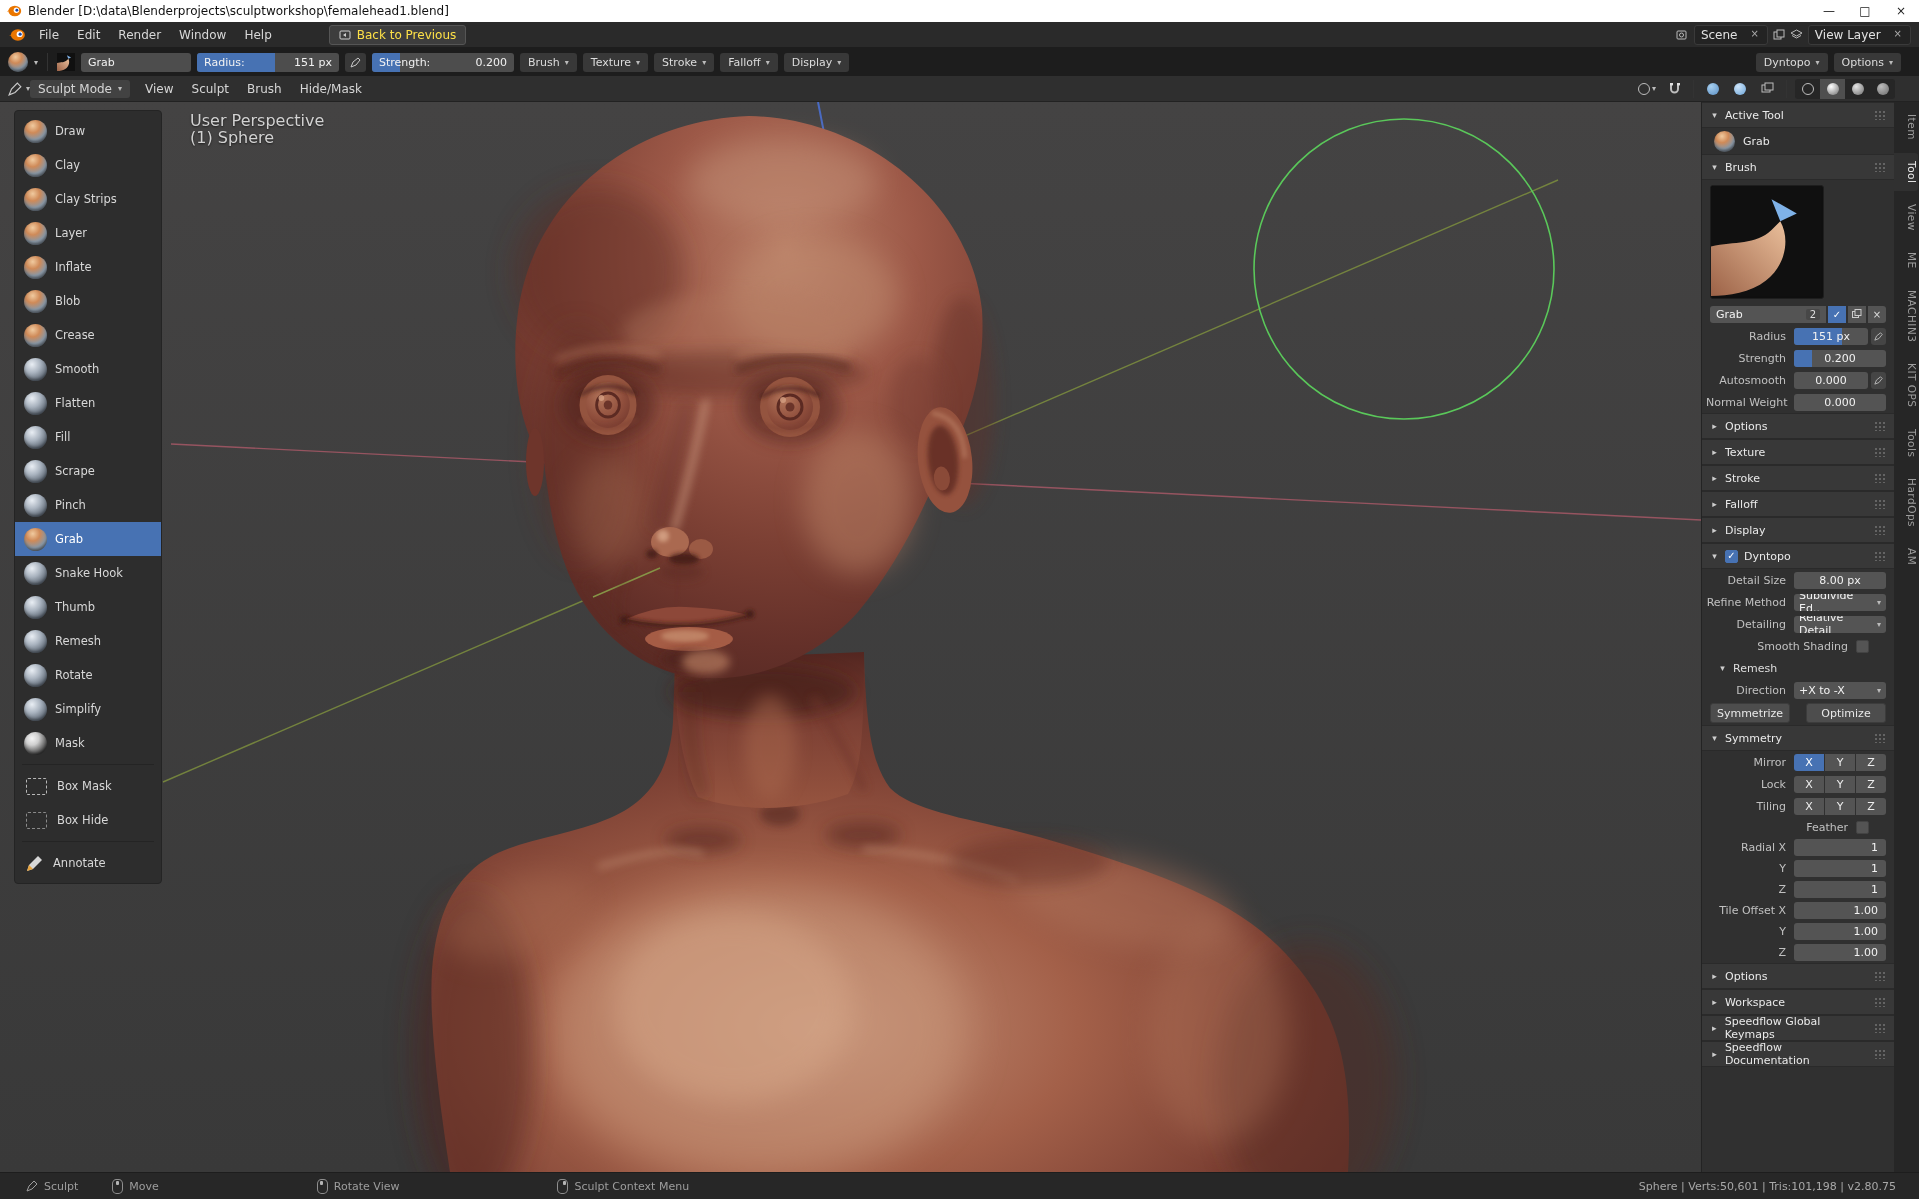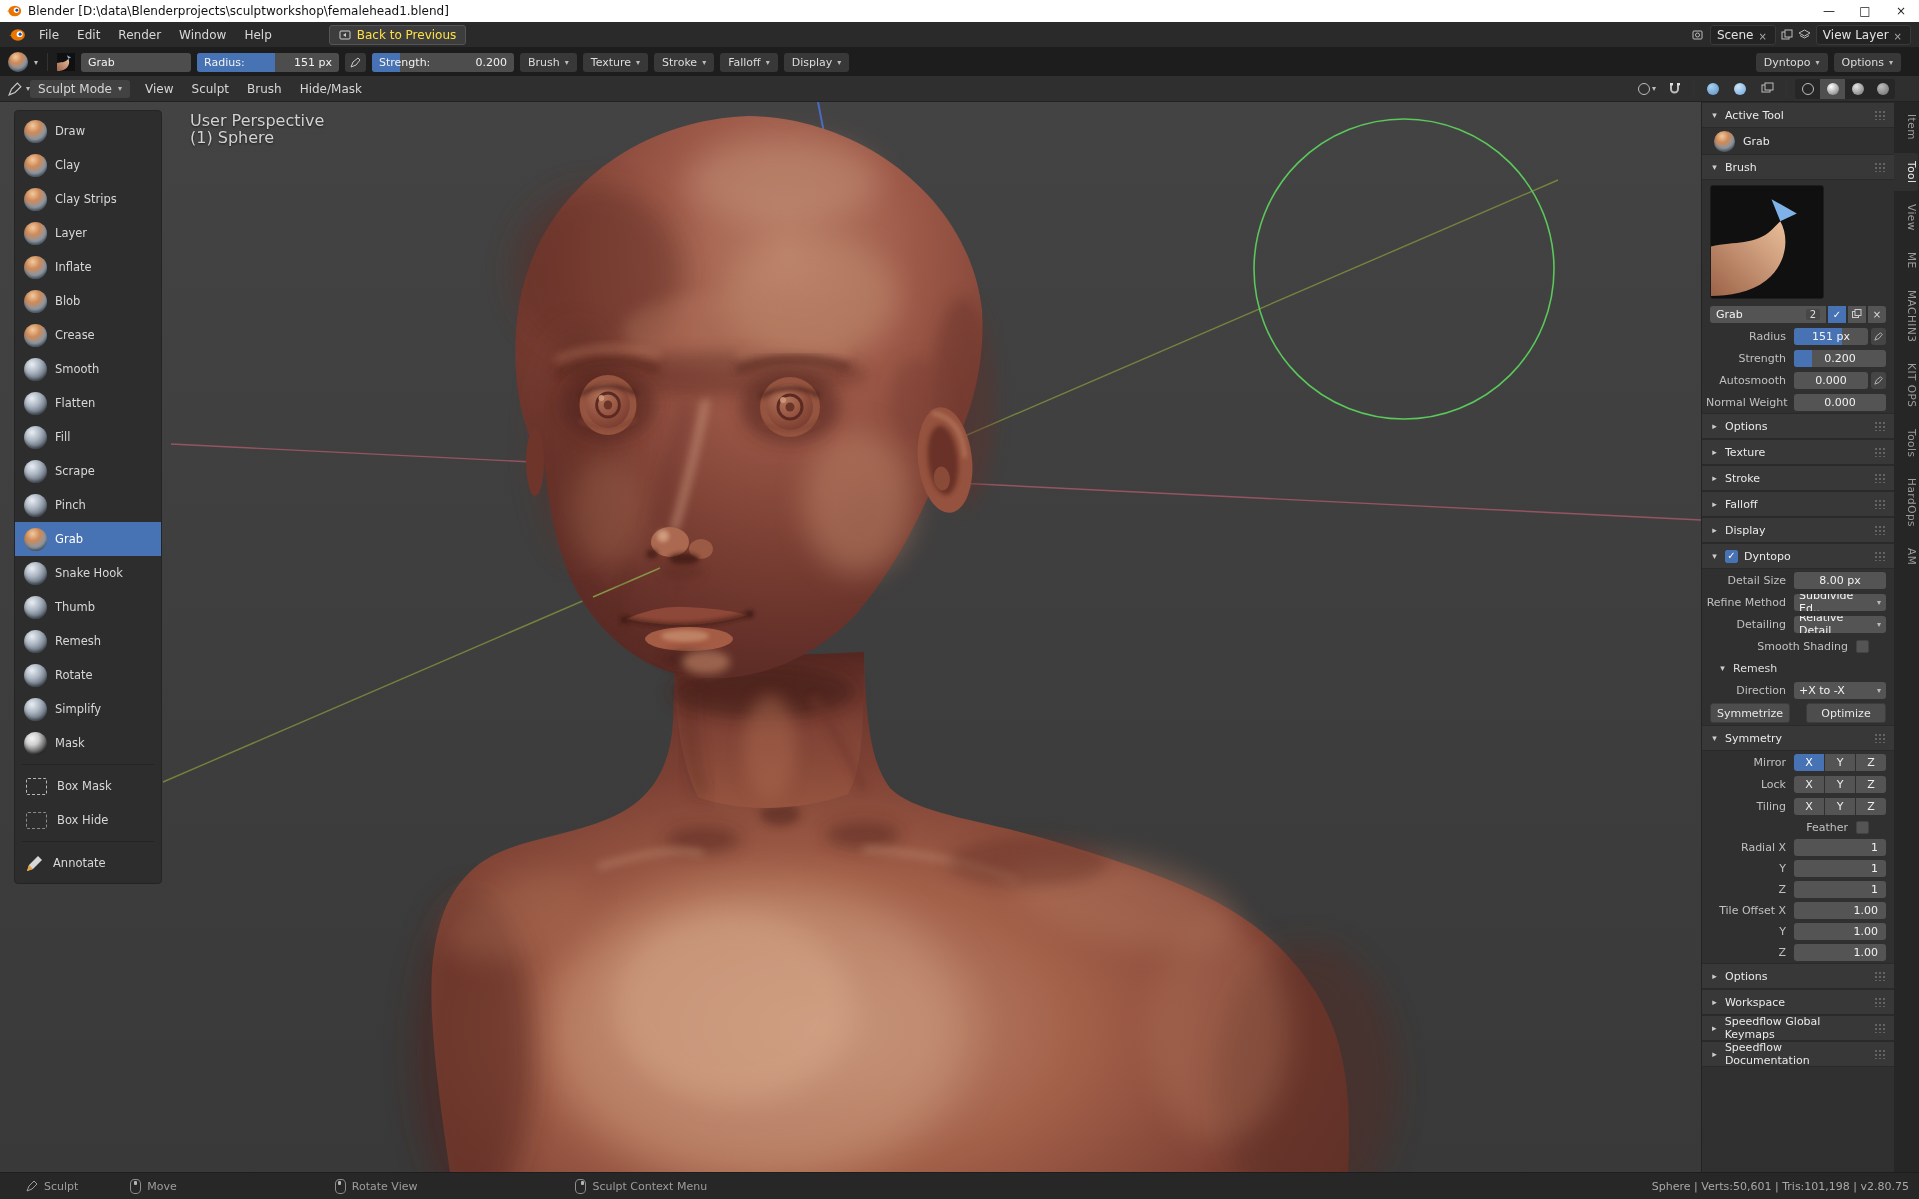--- a/index.html
+++ b/index.html
@@ -7,21 +7,21 @@
   
   .titlebar{position:absolute;top:0;left:0;right:0;height:22px;background:#ffffff;display:flex;align-items:center;font-size:12px;color:#111}
   .titlebar .logo{width:16px;height:14px;margin:0 6px 0 6px}
   .win-controls{margin-left:auto;display:flex;height:100%}
   .win-btn{width:36px;height:100%;display:flex;align-items:center;justify-content:center;font-size:12px;color:#222}
   
   .topbar{position:absolute;top:22px;left:0;right:0;height:26px;background:#2a2a2a;border-bottom:1px solid #1d1d1d;box-sizing:border-box;display:flex;align-items:center;font-size:12px;color:#d8d8d8}
   .menu-item{padding:0 9px;height:100%;display:flex;align-items:center;cursor:default}
   .back-btn{margin-left:48px;display:flex;align-items:center;gap:6px;background:#3d3d3d;border:1px solid #555;border-radius:3px;padding:2px 9px;color:#fde047}
   .tb-right{margin-left:auto;display:flex;align-items:center;gap:4px;margin-right:8px}
-  .id-slot{display:flex;align-items:flex-end;gap:3px;background:#232323;border:1px solid #3a3a3a;border-radius:3px;padding:2px 6px;color:#e2e2e2}
+  .id-slot{display:flex;align-items:flex-start;gap:11px;background:#232323;border:1px solid #3a3a3a;border-radius:3px;padding:2px 6px;color:#e2e2e2}
   .mini-x{color:#aaa;font-size:10px;padding:0 2px}
   .ic14{width:14px;height:14px;display:inline-flex;align-items:center;justify-content:center}
   
   .toolsettings{position:absolute;top:48px;left:0;right:0;height:28px;background:#1d1d1d;display:flex;align-items:center;font-size:11px;color:#e3e3e3;gap:6px;padding:0 8px;box-sizing:border-box}
   .vsep{width:1px;height:18px;background:#333;margin:0 3px}
   .ball{border-radius:50%;background:radial-gradient(circle at 35% 28%,#e9eef4 0%,#a9b3bf 38%,#636d79 72%,#3e4650 100%);box-shadow:inset 0 -2px 3px rgba(0,0,0,.35)}
   .ball.warm{background:radial-gradient(circle at 38% 25%,#f0ca9f 0%,#cf8a58 32%,#8a97a4 62%,#48515c 100%)}
   .ball.maskb{background:radial-gradient(circle at 35% 28%,#f5f5f5 0%,#cfcfcf 30%,#3a3a3a 75%,#202020 100%)}
   .field{background:#4d4d4d;border-radius:3px;height:19px;display:flex;align-items:center;color:#f2f2f2;position:relative;overflow:hidden}
   .slider{width:128px;padding:0 7px;justify-content:space-between}
@@ -89,21 +89,21 @@
   .pressure{width:15px;height:17px;background:#454545;border-radius:3px;display:flex;align-items:center;justify-content:center;flex:0 0 auto}
   
   .tabstrip{position:absolute;left:1894px;top:0;width:25px;height:100%;background:#262626;box-sizing:border-box;padding-top:4px;display:flex;flex-direction:column;gap:5px}
   .side-tab{writing-mode:vertical-rl;font-size:10.5px;color:#9d9d9d;padding:8px 0;width:24px;text-align:center;border-radius:0 3px 3px 0;letter-spacing:.5px}
   .side-tab.active{background:#303030;color:#ececec}
   
   .statusbar{position:absolute;left:0;bottom:0;right:0;height:27px;background:#272727;border-top:1px solid #1d1d1d;box-sizing:border-box;display:flex;align-items:center;font-size:11px;color:#9d9d9d}
   .sb-item{display:flex;align-items:center}
   .mouse{width:9px;height:13px;border:1px solid #8f8f8f;border-radius:4.5px/5px;position:relative;display:inline-block;margin-right:6px}
   .mouse i{position:absolute;top:1px;width:3px;height:4px;background:#b5b5b5;border-radius:1px}.mouse.m i{left:2.5px}.mouse.r i{right:1px}
-  .sb-right{margin-left:auto;margin-right:10px;color:#a8a8a8}
+  .sb-right{margin-left:auto;margin-right:23px;color:#a8a8a8}
 </style>
 </head>
 <body>
 
 <svg width="0" height="0" style="position:absolute">
   <defs>
     <linearGradient id="gBrushSkin" x1="0" y1="1" x2="1" y2="0">
       <stop offset="0" stop-color="#9c6247"></stop>
         <stop offset="1" stop-color="#eabf9b"></stop>
     </linearGradient>
@@ -827,21 +827,21 @@
   </div>
 </div>
 
 <div class="statusbar">
   <div class="sb-item" style="margin-left:26px">
     <svg width="12" height="12" viewBox="0 0 12 12" style="margin-right:6px">
         <path d="M1 11 L3 6 L8 1 L11 4 L6 9 Z" fill="none" stroke="#9d9d9d"></path>
       </svg>
     <span>Sculpt</span>
   </div>
-  <div class="sb-item" style="margin-left:52px">
+  <div class="sb-item" style="margin-left:34px">
     <span class="mouse m">
         <i></i>
       </span>
     <span>Move</span>
   </div>
   <div class="sb-item" style="margin-left:158px">
     <span class="mouse m">
         <i></i>
       </span>
     <span>Rotate View</span>

